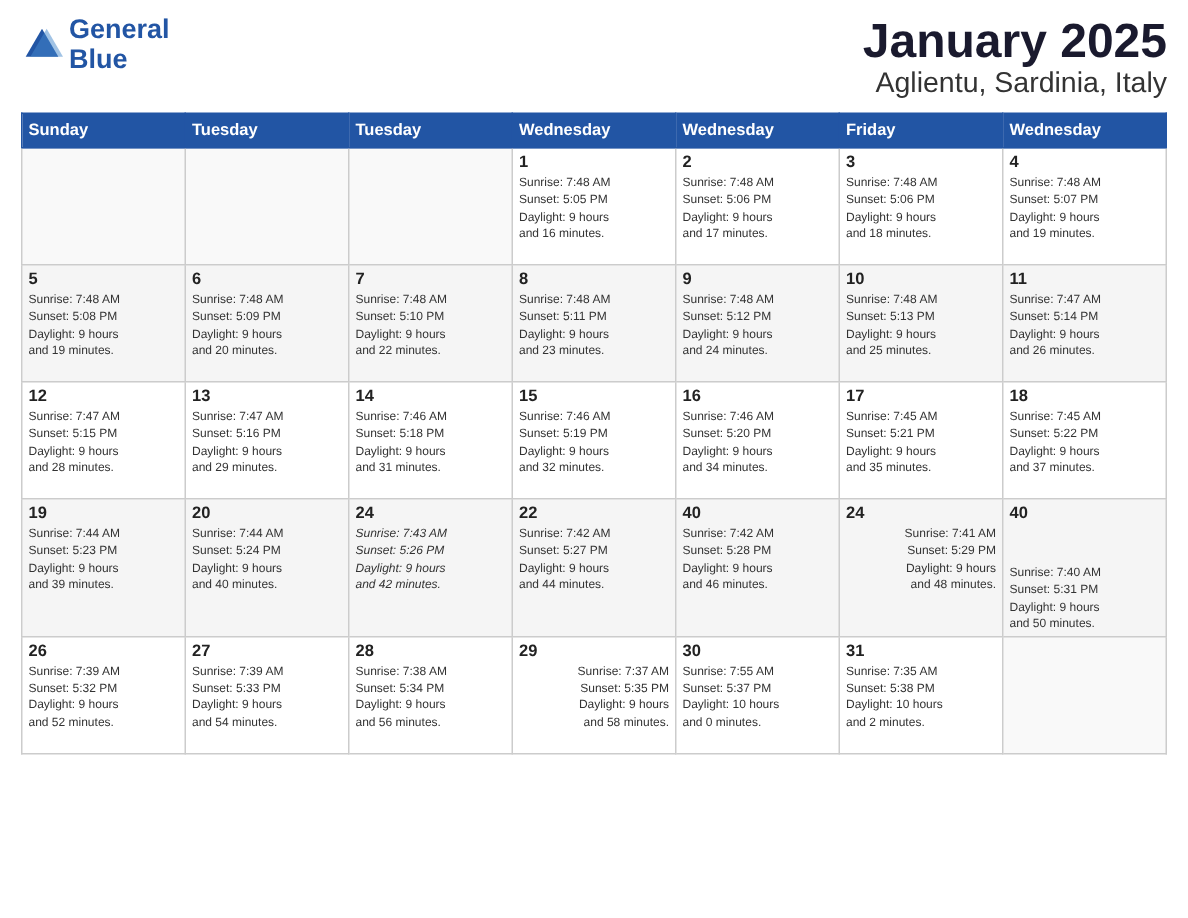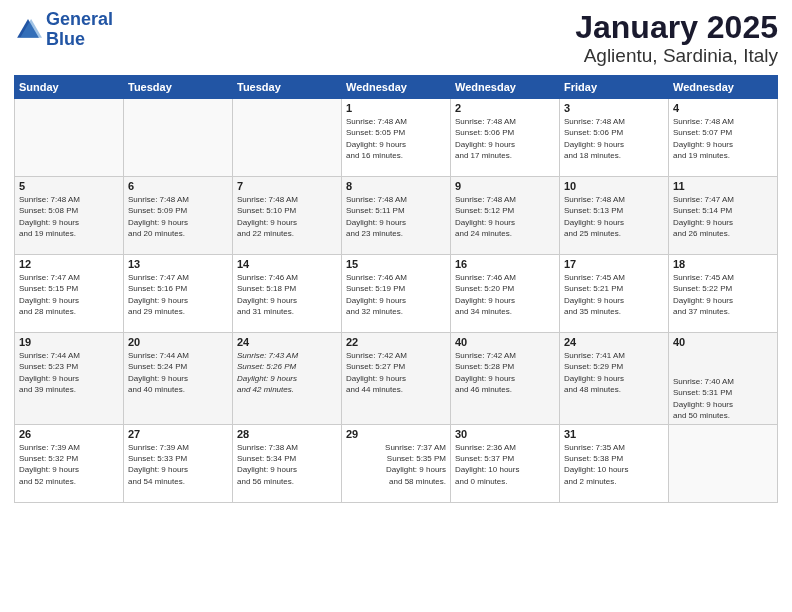--- a/index.html
+++ b/index.html
@@ -296,21 +296,21 @@
           </td>
           <td>
             <span class="day-num">40</span>
             <div class="day-info" style="white-space: pre-line;">Sunrise: 7:42 AM
 Sunset: 5:28 PM
 Daylight: 9 hours
 and 46 minutes.</div>
           </td>
           <td>
             <span class="day-num">24</span>
-            <div class="day-info" style="white-space: pre-line;">Sunrise: 7:41 AM
+            <div class="day-info" style="white-space: pre-line; text-align: right;">Sunrise: 7:41 AM
 Sunset: 5:29 PM
 Daylight: 9 hours
 and 48 minutes.</div>
           </td>
           <td>
             <span class="day-num">40</span>
             <div class="day-info" style="white-space: pre-line; margin-top: 28px;">Sunrise: 7:40 AM
 Sunset: 5:31 PM
 Daylight: 9 hours
 and 50 minutes.</div>
@@ -340,21 +340,21 @@
           </td>
           <td>
             <span class="day-num">29</span>
             <div class="day-info" style="white-space: pre-line; text-align: right;">Sunrise: 7:37 AM
 Sunset: 5:35 PM
 Daylight: 9 hours
 and 58 minutes.</div>
           </td>
           <td>
             <span class="day-num">30</span>
-            <div class="day-info" style="white-space: pre-line;">Sunrise: 2:36 AM
+            <div class="day-info" style="white-space: pre-line;">Sunrise: 7:55 AM
 Sunset: 5:37 PM
 Daylight: 10 hours
 and 0 minutes.</div>
           </td>
           <td>
             <span class="day-num">31</span>
             <div class="day-info" style="white-space: pre-line;">Sunrise: 7:35 AM
 Sunset: 5:38 PM
 Daylight: 10 hours
 and 2 minutes.</div>

